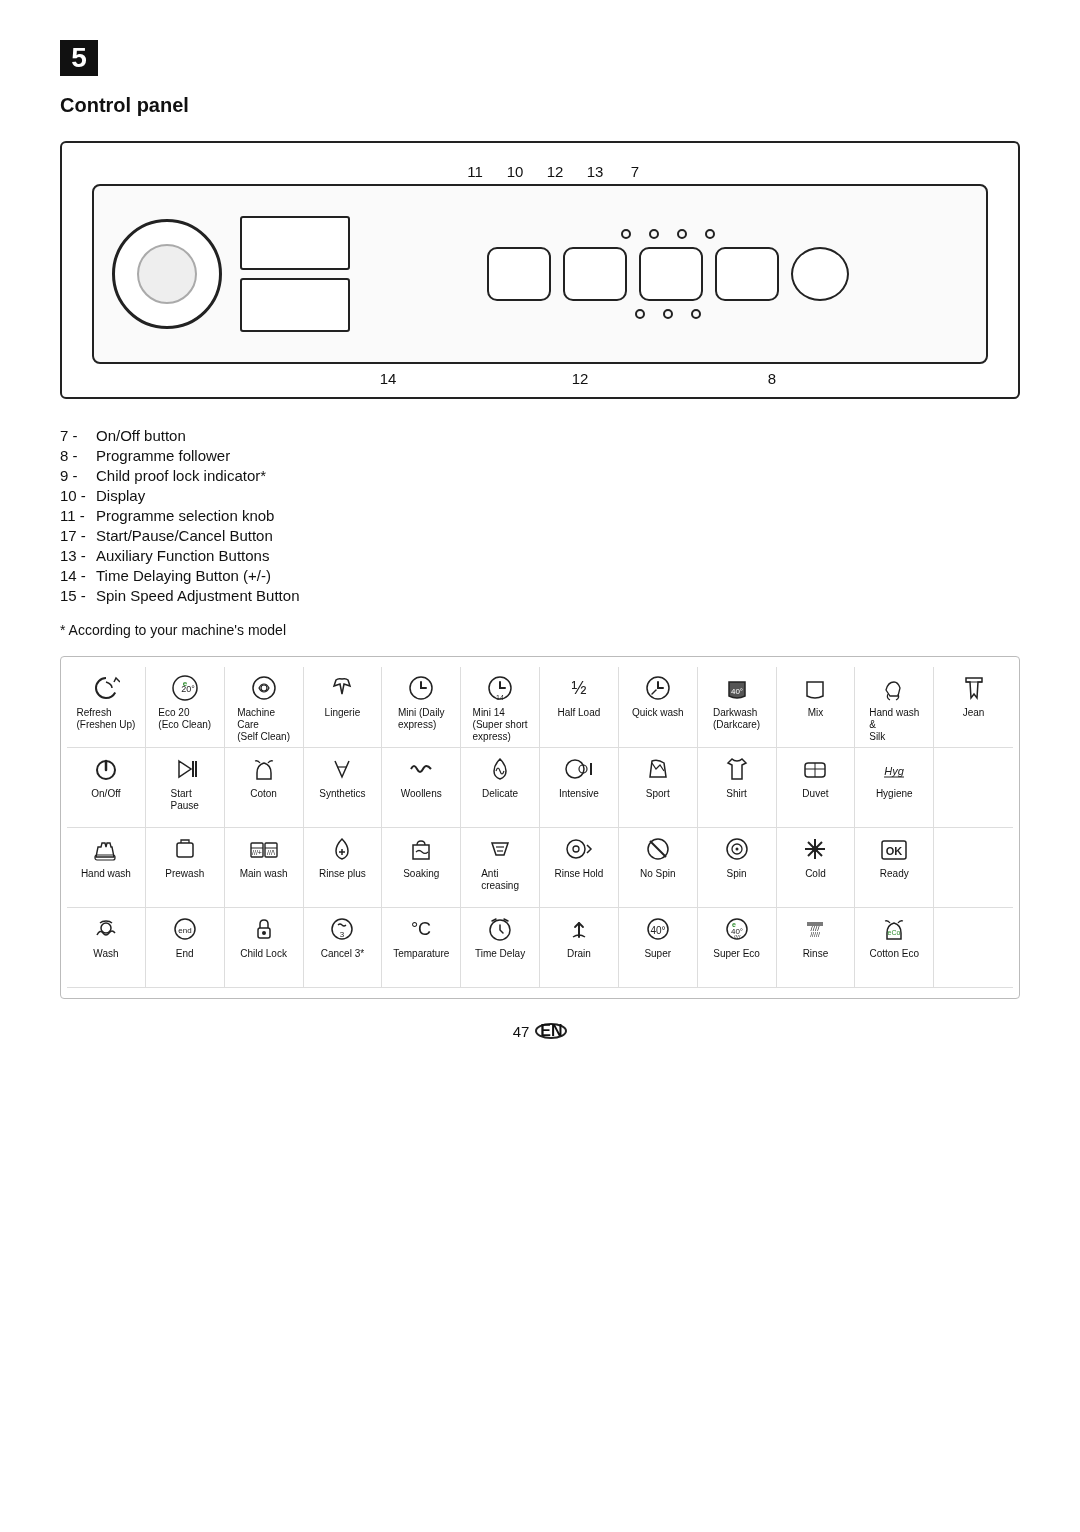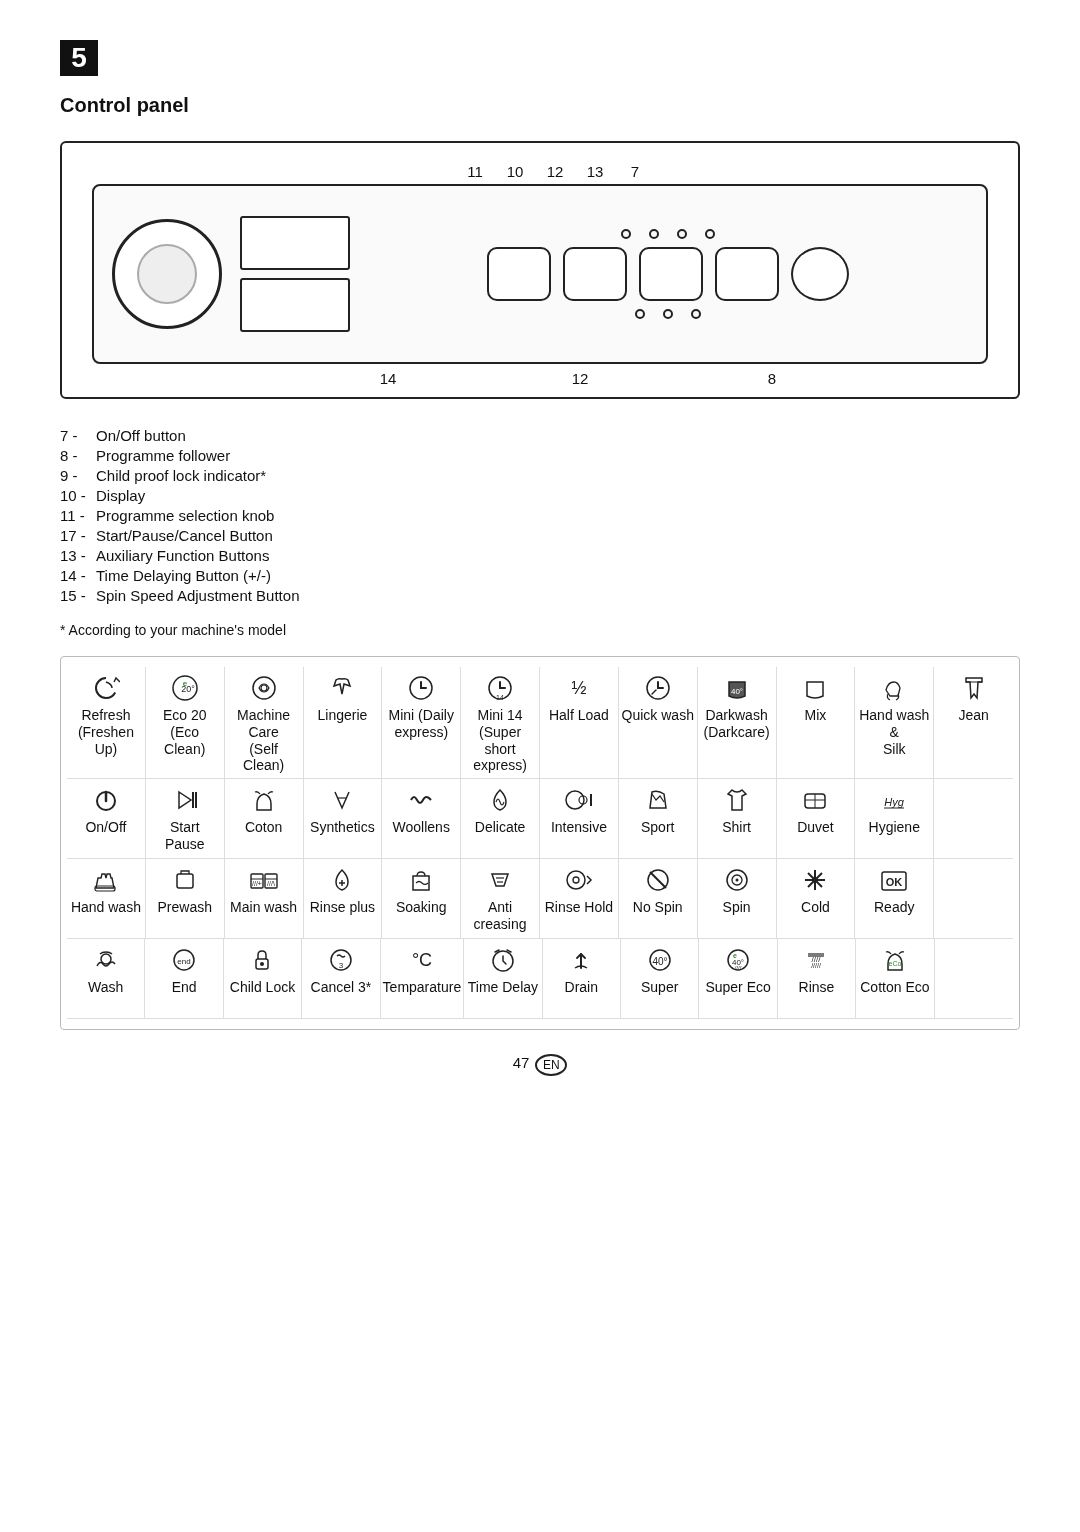--- a/index.html
+++ b/index.html
@@ -186,46 +186,46 @@
     .symbol-icon {
       font-size: 22px;
       line-height: 1;
       margin-bottom: 4px;
       min-height: 30px;
       display: flex;
       align-items: center;
       justify-content: center;
     }
     .symbol-label {
-      font-size: 14px;
-      text-align: center;
+      font-size: 10px;
+      text-align: left;
       line-height: 1.2;
       color: #111;
     }
     .footer {
       text-align: center;
       margin-top: 24px;
       font-size: 15px;
       display: flex;
       justify-content: center;
       gap: 6px;
     }
     .footer-num {
       font-size: 15px;
     }
     .en-badge {
       border: 2px solid #222;
       border-radius: 50%;
       width: 32px;
-      height: 22px;
+      height: 16px;
       display: flex;
       align-items: center;
       justify-content: center;
-      font-size: 12px;
-      font-weight: normal;
+      font-size: 16px;
+      font-weight: bold;
     }
   </style>
 </head>
 <body>
 
 <div class="chapter-header">
   <div class="chapter-num">5</div>
 </div>
 
 <div class="section-title">Control panel</div>

